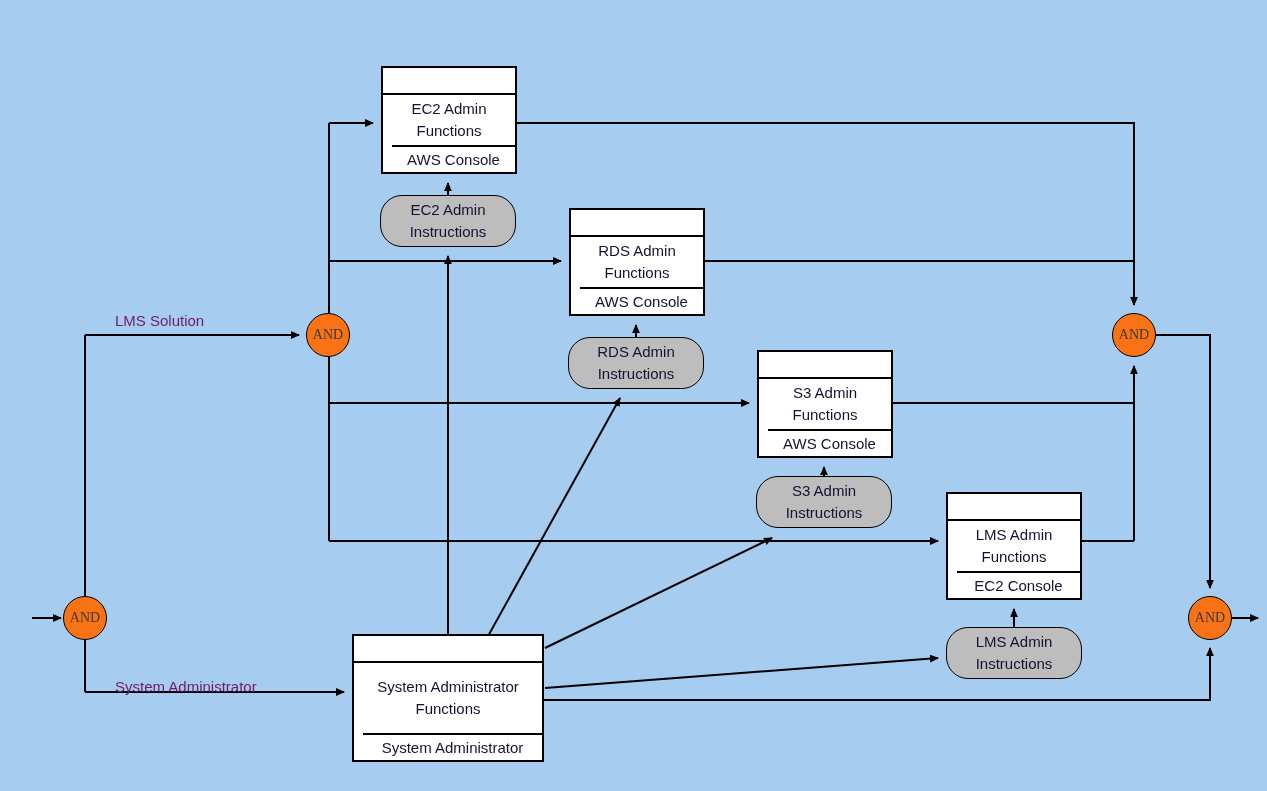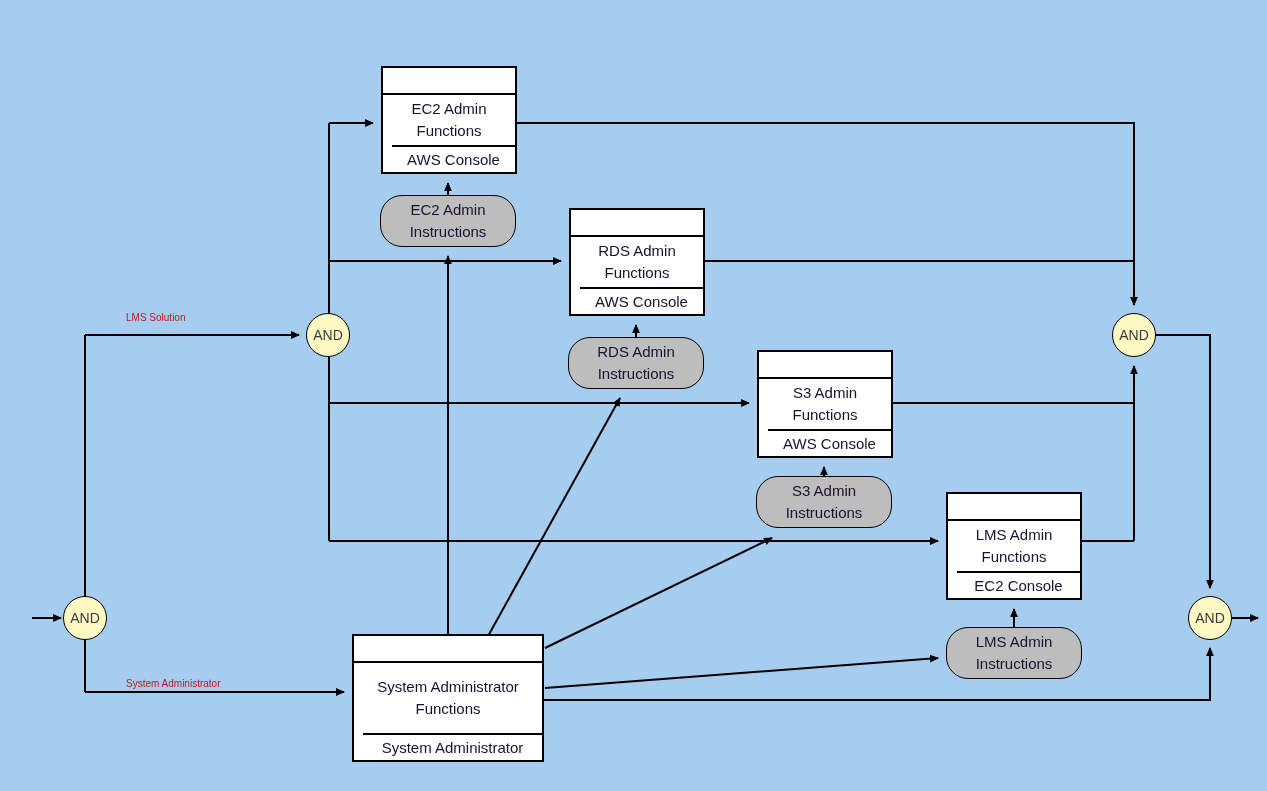--- a/index.html
+++ b/index.html
@@ -76,38 +76,38 @@
     color: #1a1030;
     line-height: 1.45;
     z-index: 5;
   }
   
   .gate {
     position: absolute;
     width: 44px;
     height: 44px;
     border-radius: 50%;
-    background: #fef9c3;
+    background: #f97316;
     border: 1.5px solid #000000;
     box-sizing: border-box;
     display: flex;
     align-items: center;
     justify-content: center;
     font-size: 14px;
     color: #3a3a3a;
     z-index: 6;
+    font-family: Liberation Serif, serif;
   }
   
   .edge-label {
     position: absolute;
-    font-size: 10px;
-    color: #b91c1c;
+    font-size: 15px;
+    color: #701a75;
     white-space: nowrap;
     z-index: 4;
-    margin-left: 11px;
   }
 </style>
 </head>
 <body>
 
 <div id="canvas">
 
   <svg id="edges" viewBox="0 0 1267 791" xmlns="http://www.w3.org/2000/svg">
     <defs>
       <marker id="arrow" markerWidth="9" markerHeight="9" refX="8" refY="4.5" orient="auto" markerUnits="userSpaceOnUse">

